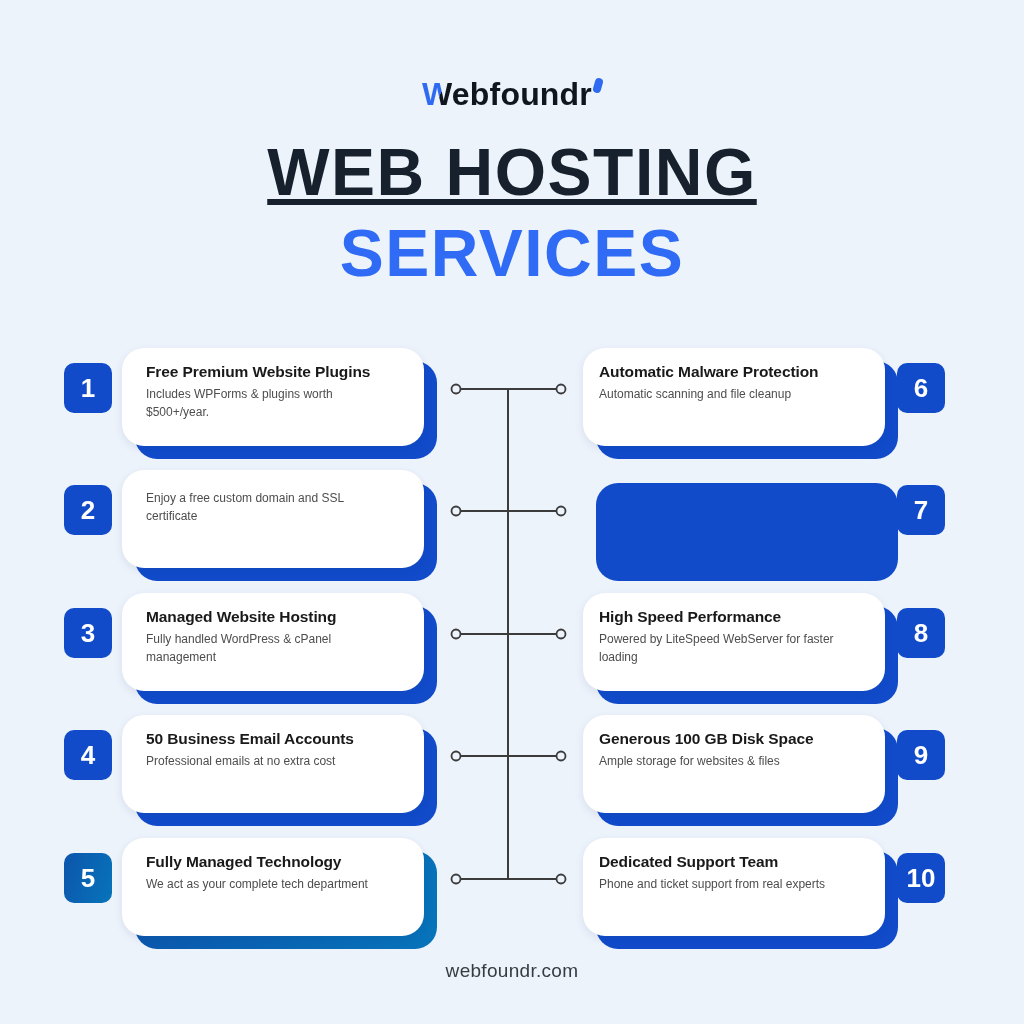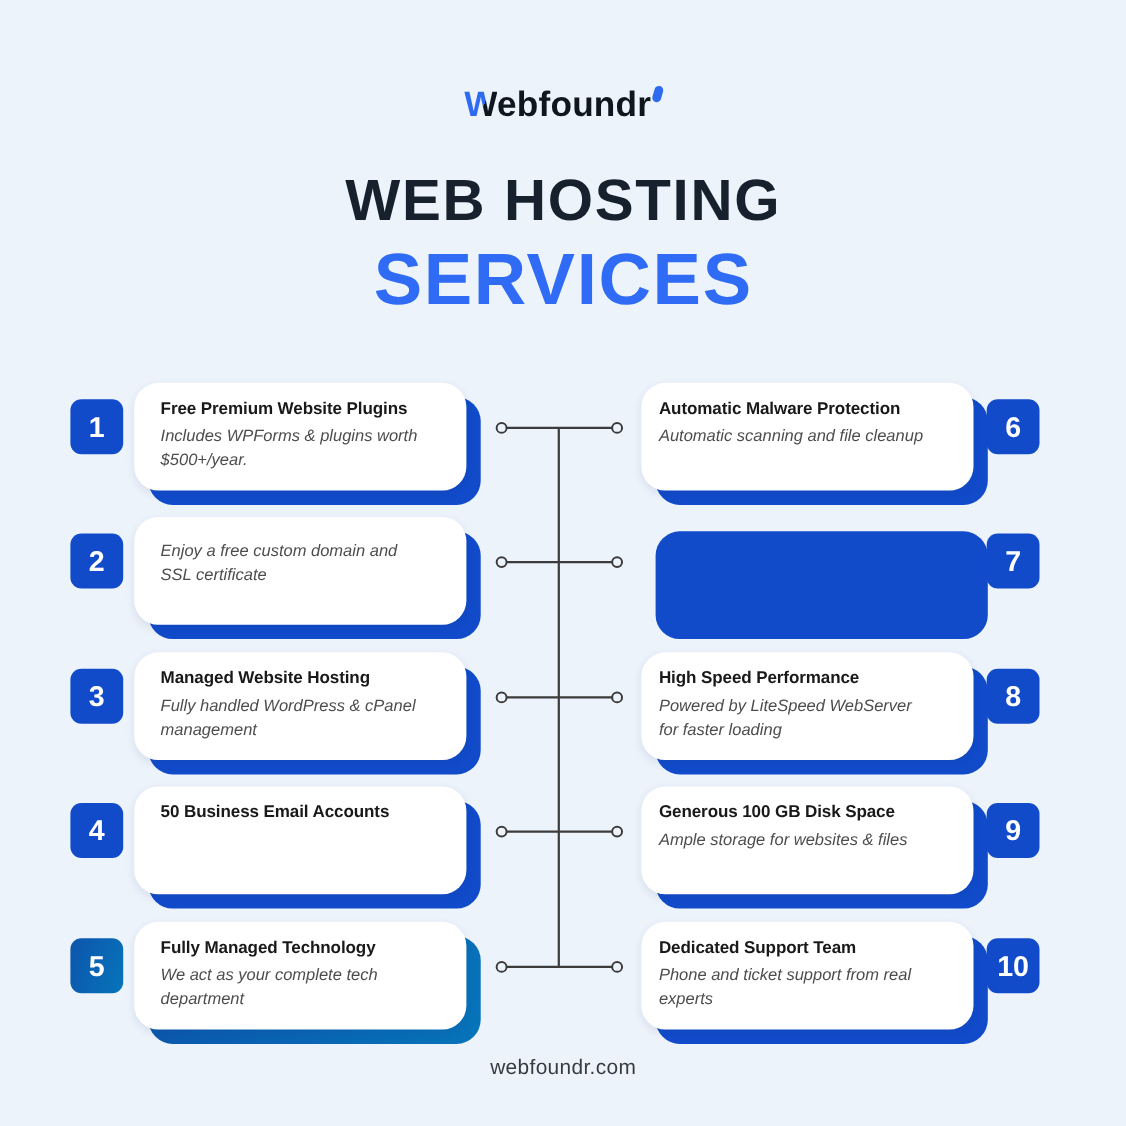--- a/index.html
+++ b/index.html
@@ -21,22 +21,22 @@
 
   
   .logo{position:absolute;top:76px;left:0;width:100%;text-align:center;
         font-size:32px;font-weight:700;letter-spacing:.2px;color:#10161d;}
   .logo-w{background:linear-gradient(112deg,var(--logo-blue) 0%,var(--logo-blue) 58%,#10161d 58%);
           -webkit-background-clip:text;background-clip:text;color:transparent;}
   .logo-mark{display:inline-block;width:8px;height:15px;background:var(--logo-blue);
              border-radius:5px;transform:rotate(16deg);vertical-align:12px;margin-left:2px;}
 
   
-  .title-line1{position:absolute;top:156px;left:0;width:100%;text-align:center;
-               font-size:53px;font-weight:700;letter-spacing:1.5px;color:var(--ink);line-height:1;}
+  .title-line1{position:absolute;top:139px;left:0;width:100%;text-align:center;
+               font-size:66px;font-weight:700;letter-spacing:1.5px;color:var(--ink);line-height:1;text-decoration:underline;}
   .title-line2{position:absolute;top:220px;left:0;width:100%;text-align:center;
                font-size:66px;font-weight:700;letter-spacing:1.5px;color:var(--blue-title);line-height:1;}
 
   
   .row{position:absolute;width:375px;height:116px;}
   .row.left{left:64px;}
   .row.right{left:583px;}
   .card-shadow{position:absolute;width:302px;height:98px;border-radius:22px;
                background:var(--accent);transform:translate(13px,13px);}
   .row.left  .card-shadow{left:58px;top:0;}
@@ -44,21 +44,21 @@
   .badge{position:absolute;top:15px;width:48px;height:50px;border-radius:10px;
          background:var(--accent);color:#fff;font-size:26px;font-weight:700;
          display:flex;align-items:center;justify-content:center;z-index:3;}
   .row.left  .badge{left:0;}
   .row.right .badge{left:314px;}
   .card{position:absolute;top:0;width:302px;height:98px;background:#fff;border-radius:22px;
         padding:15px 12px 0 16px;z-index:2;box-shadow:0 3px 8px rgba(20,50,110,.10);}
   .row.left  .card{left:58px;padding-left:24px;}
   .row.right .card{left:0;}
   .card-title{font-size:15.5px;font-weight:700;color:var(--card-title);white-space:nowrap;letter-spacing:-.1px;}
-  .card-desc{font-size:15px;color:var(--card-body);line-height:1.48;margin-top:5px;max-width:242px;font-style:italic;}
+  .card-desc{font-size:12px;color:var(--card-body);line-height:1.48;margin-top:5px;max-width:242px;}
   .row.alt5 .card-shadow,.row.alt5 .badge{background:linear-gradient(110deg,var(--accent5a),var(--accent5b));}
 
   
   .connector{position:absolute;left:440px;top:380px;}
 
   
   .footer{position:absolute;top:960px;left:0;width:100%;text-align:center;
           font-size:19px;color:#373c42;letter-spacing:.3px;}
 </style>
 </head>
@@ -117,20 +117,21 @@
     <div class="card">
       <div class="card-title">Managed Website Hosting</div>
       <div class="card-desc">Fully handled WordPress &amp; cPanel management</div>
     </div>
   </div>
   <div class="row left" style="top:715px">
     <div class="card-shadow"></div>
     <div class="badge">4</div>
     <div class="card">
       <div class="card-title">50 Business Email Accounts</div>
+      <div class="card-desc">Professional emails at no extra cost</div>
     </div>
   </div>
   <div class="row left alt5" style="top:838px">
     <div class="card-shadow"></div>
     <div class="badge">5</div>
     <div class="card">
       <div class="card-title">Fully Managed Technology</div>
       <div class="card-desc">We act as your complete tech department</div>
     </div>
   </div>

